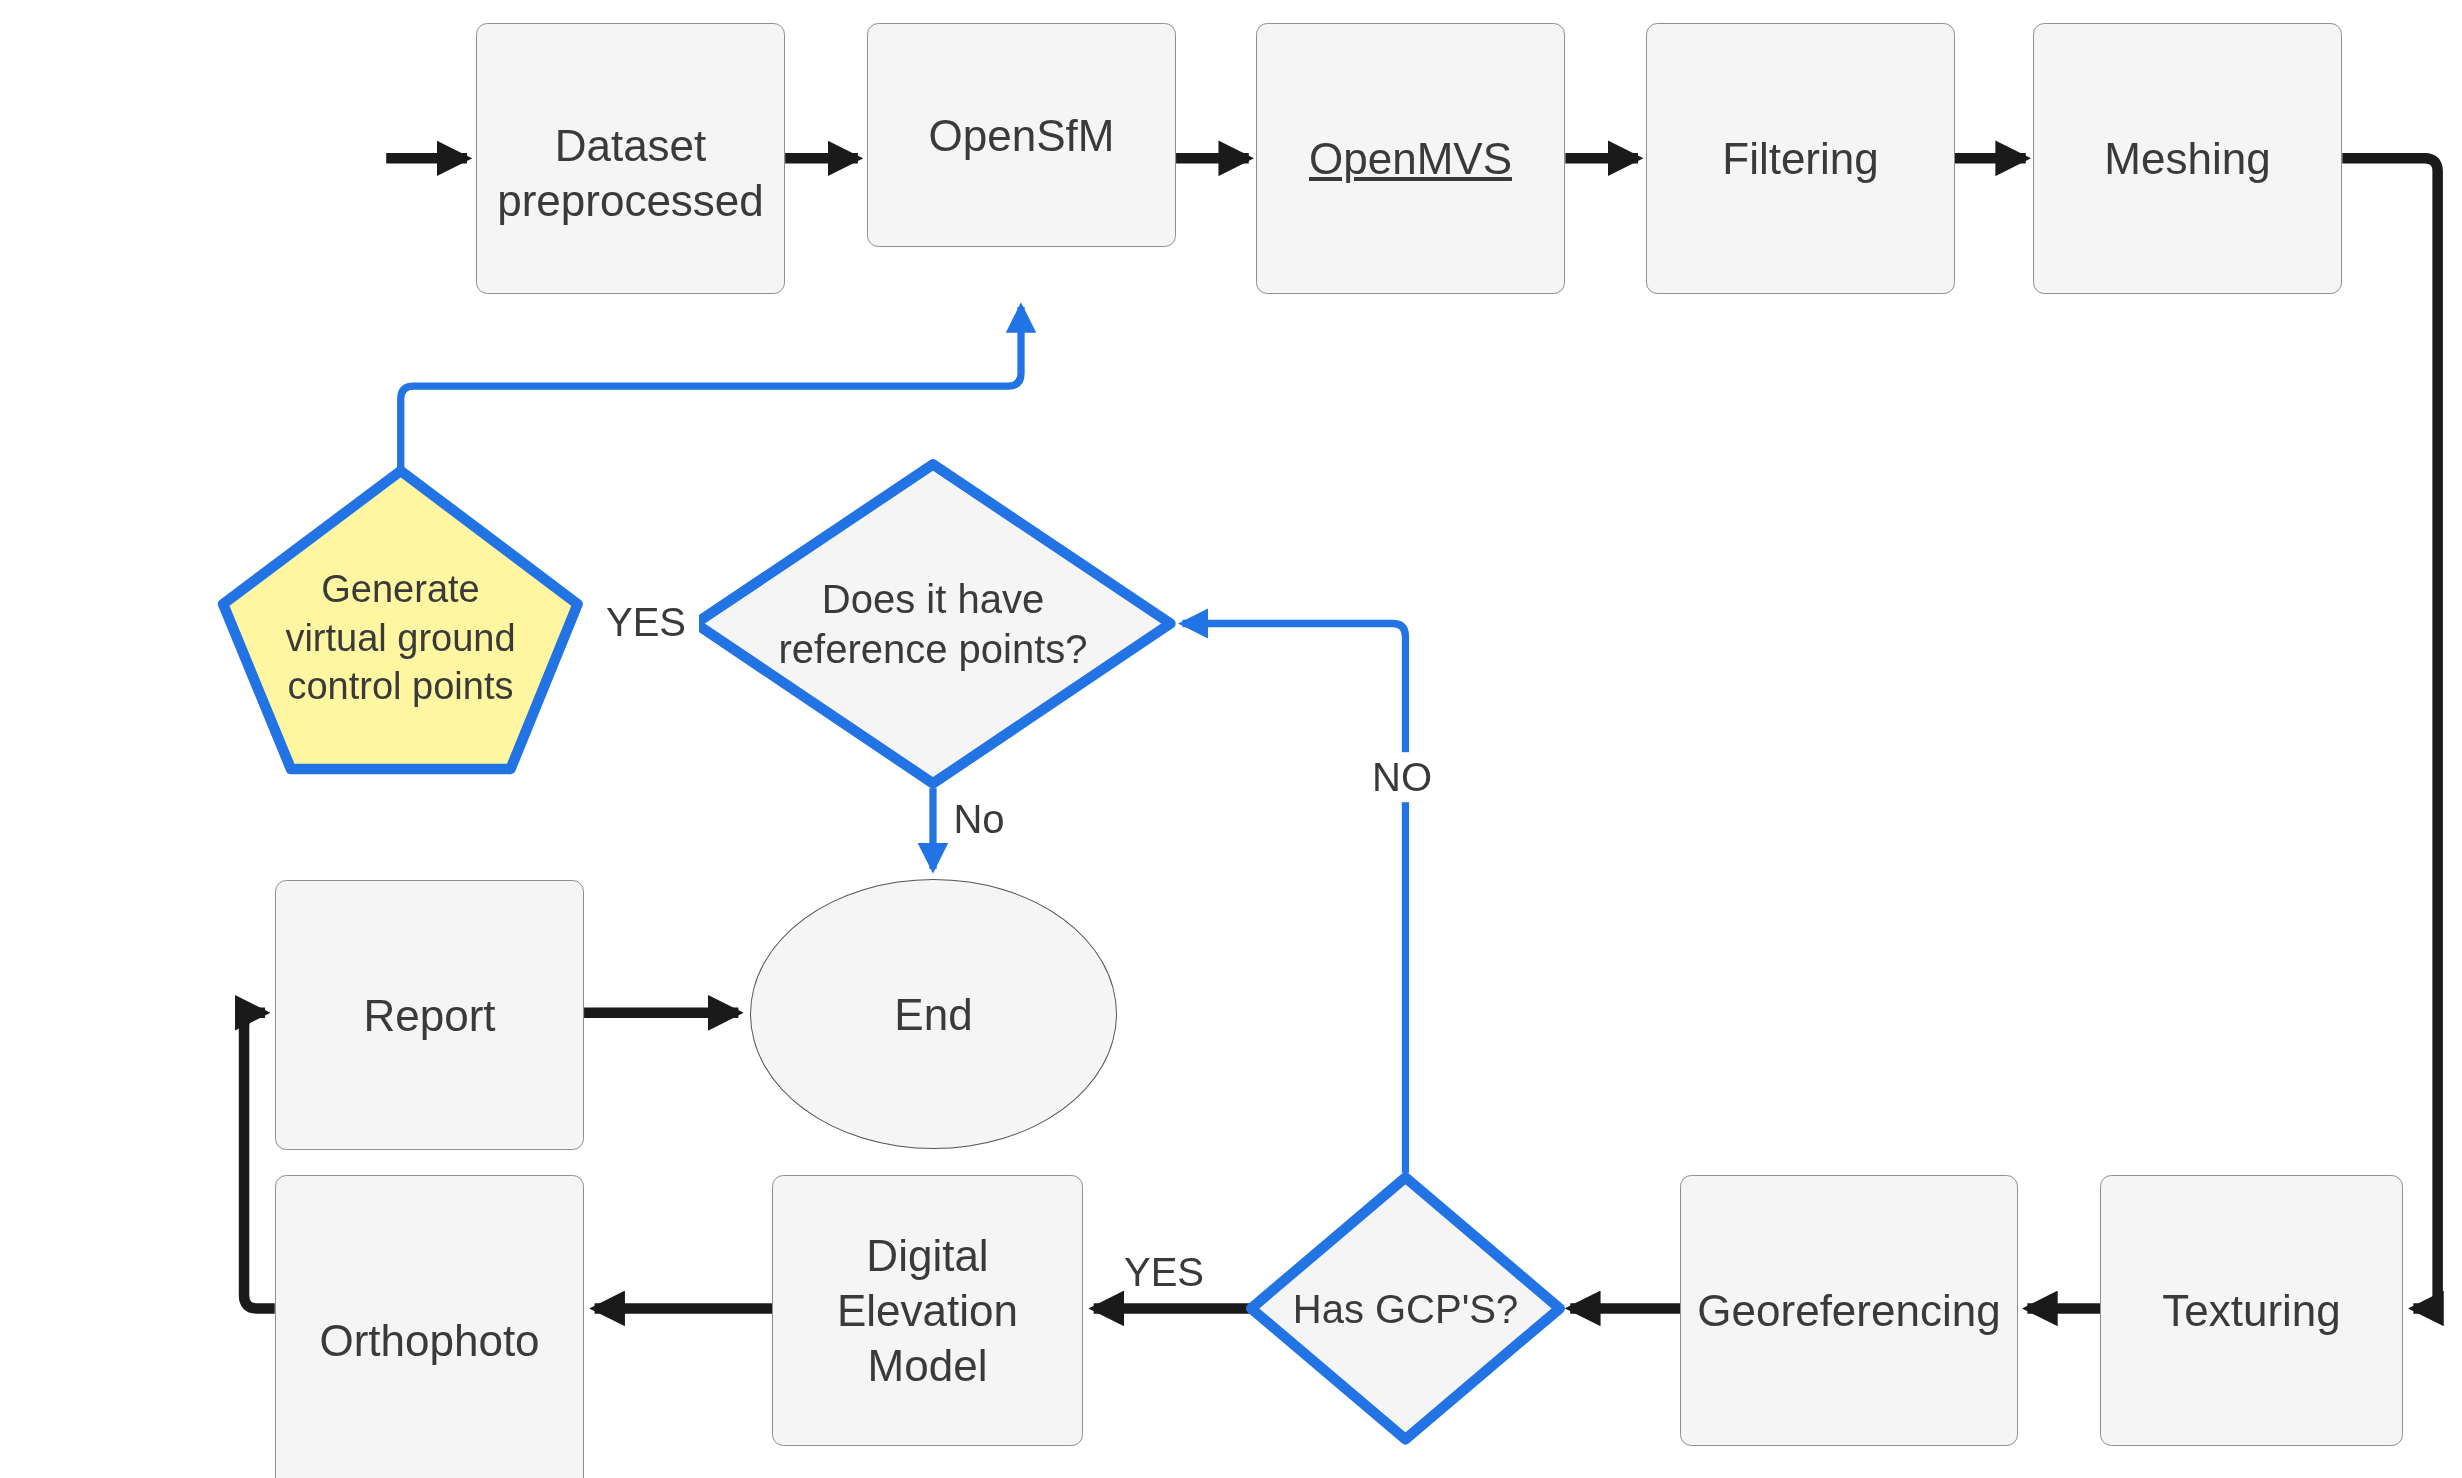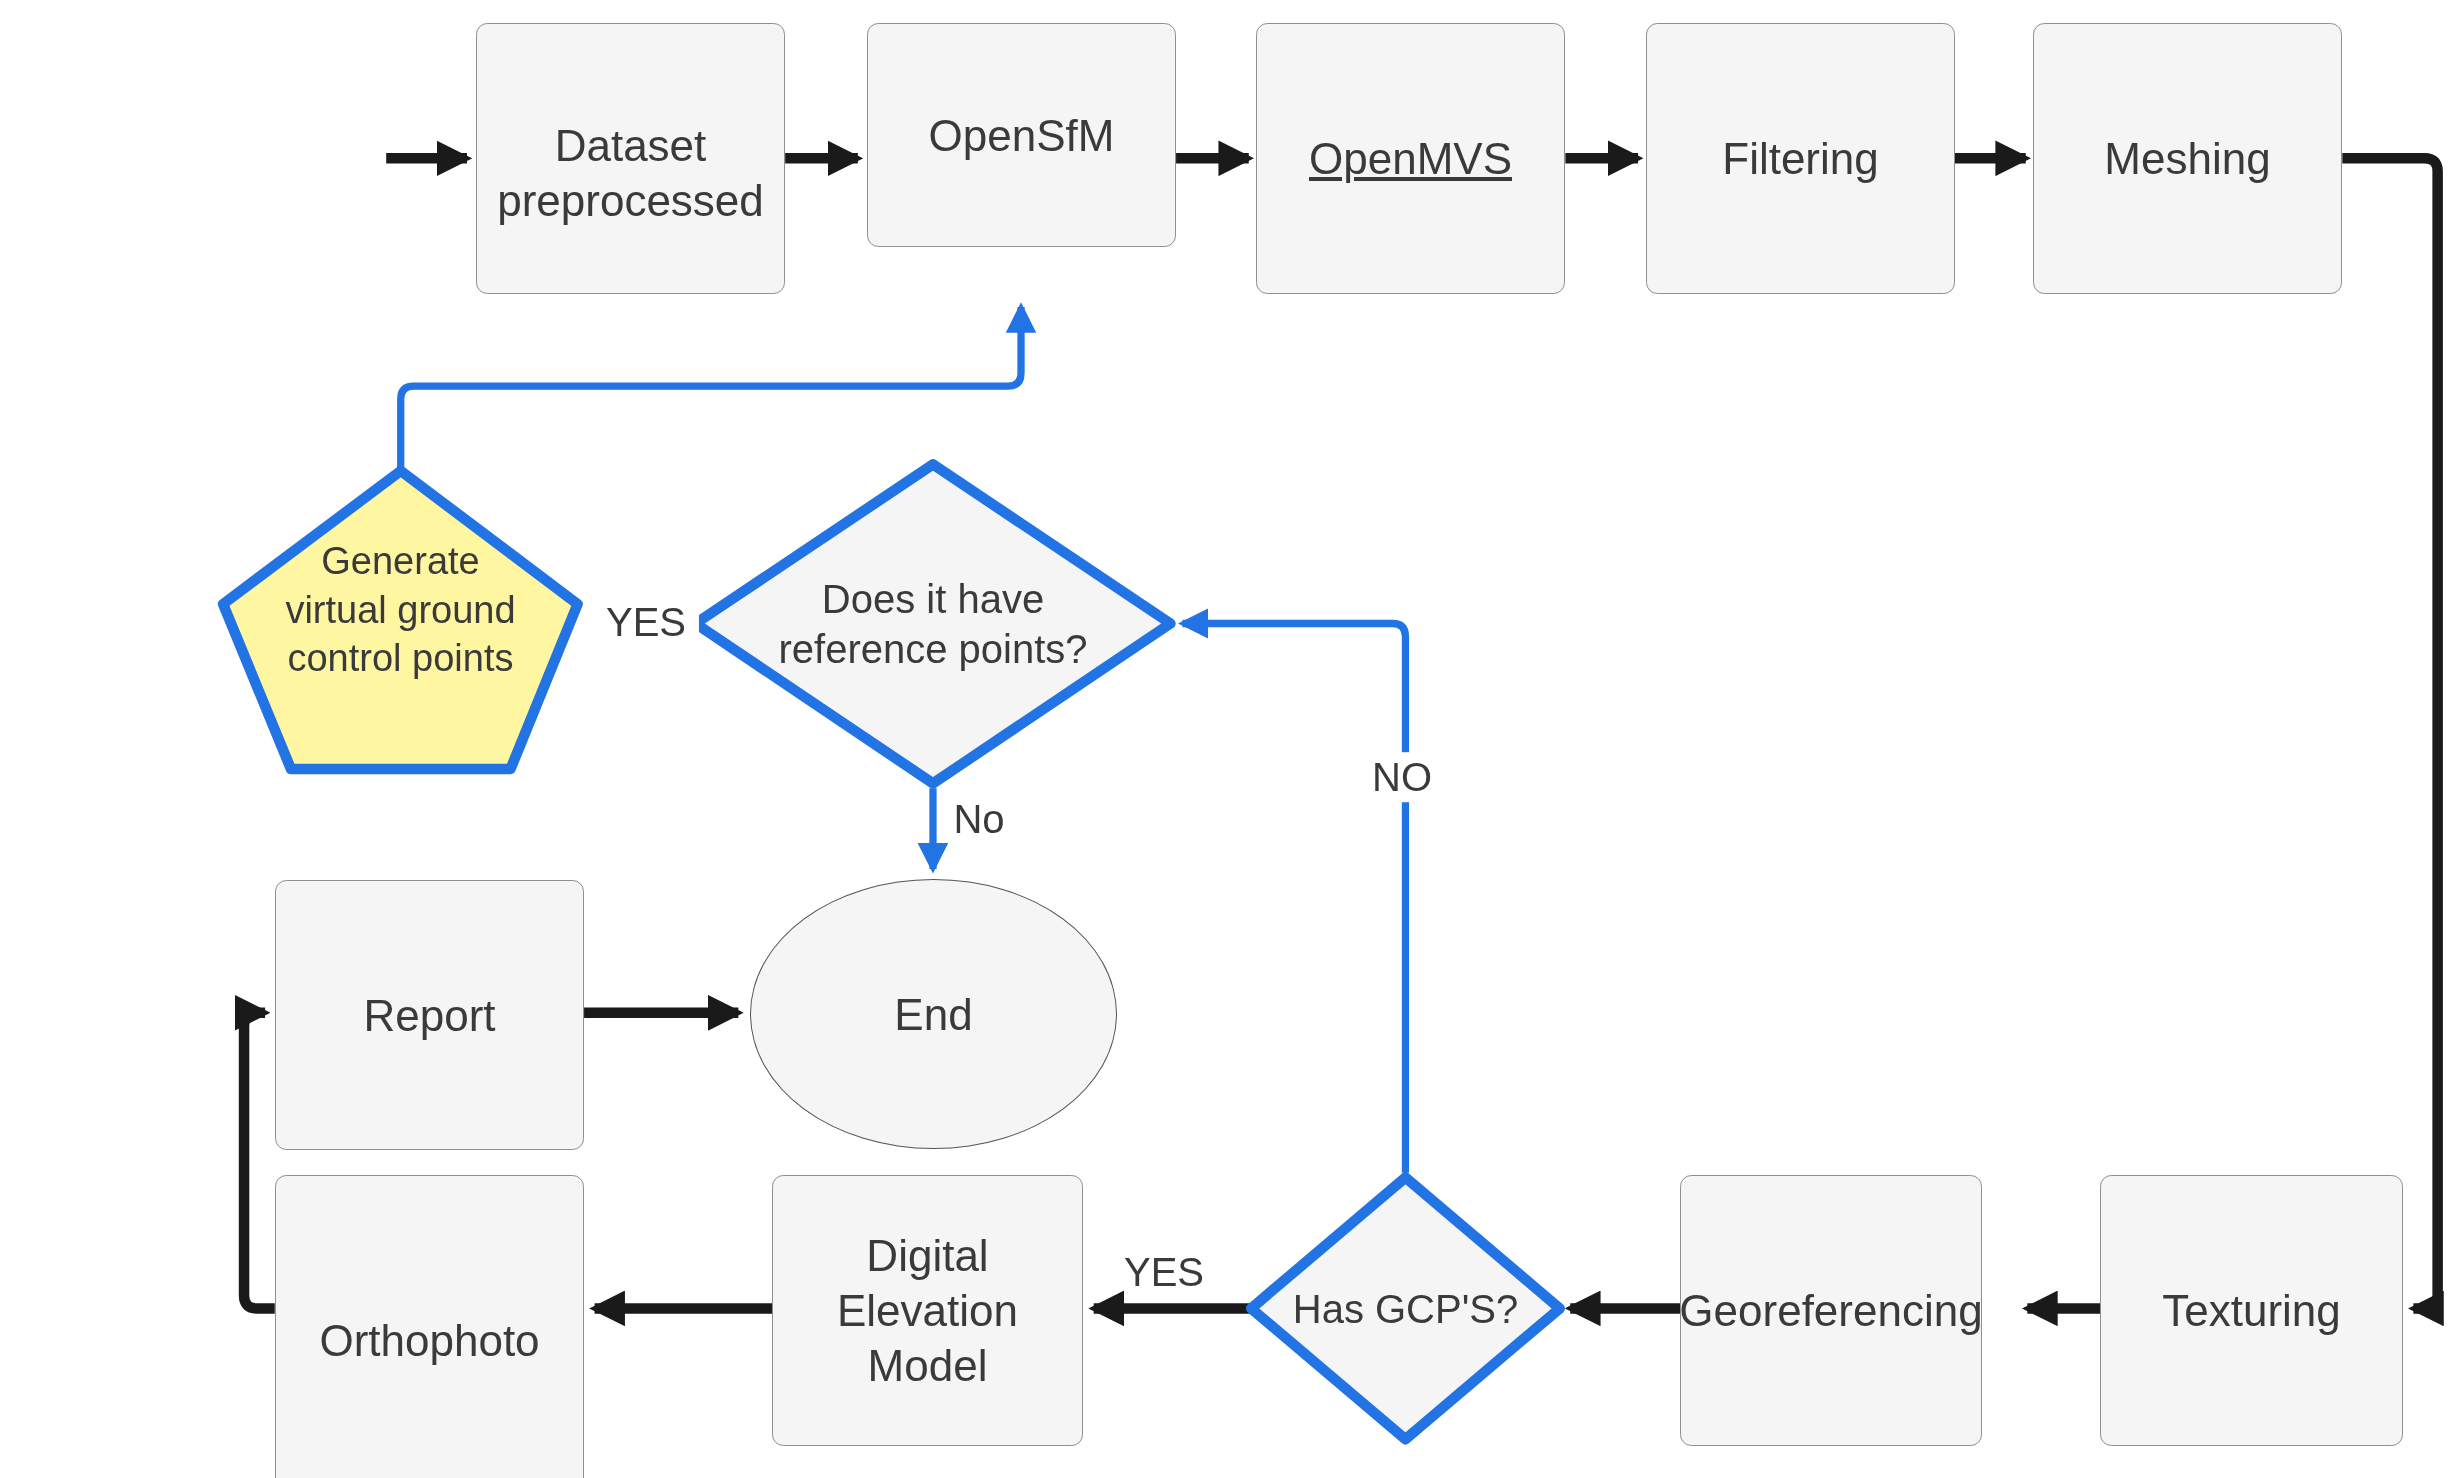--- a/index.html
+++ b/index.html
@@ -114,21 +114,21 @@
   </div>
 
   <div class="node" style="left:2033px;top:23.4px;width:309px;height:271px;">
     <span class="label-text">Meshing</span>
   </div>
 
   <div class="node" style="left:2100px;top:1175px;width:303px;height:271px;">
     <span class="label-text">Texturing</span>
   </div>
 
-  <div class="node" style="left:1680px;top:1175px;width:302px;height:271px;">
+  <div class="node" style="left:1680px;top:1175px;width:338px;height:271px;">
     <span class="label-text nowrap">Georeferencing</span>
   </div>
 
   <div class="node" style="left:772px;top:1175px;width:311px;height:271px;">
     <span class="label-text" style="width:202px;">Digital Elevation Model</span>
   </div>
 
   <div class="node" style="left:275px;top:1175px;width:309px;height:331px;">
     <span class="label-text">Orthophoto</span>
   </div>
@@ -142,21 +142,21 @@
   </div>
 
   <div class="shape-label" style="left:743px;top:543px;width:380px;height:162px;">
     <span class="label-text">Does it have reference points?</span>
   </div>
 
   <div class="shape-label" style="left:1236px;top:1268px;width:339px;height:81px;">
     <span class="label-text nowrap">Has GCP'S?</span>
   </div>
 
-  <div class="shape-label pentagon-text" style="left:267px;top:501px;width:267px;height:218px;justify-content:flex-end;">
+  <div class="shape-label pentagon-text" style="left:267px;top:529px;width:267px;height:218px;justify-content:flex-end;">
     <span class="label-text">Generate virtual ground control points</span>
   </div>
 
   <div class="edge-label masked" style="left:646px;top:622px;">YES</div>
 
   <div class="edge-label" style="left:979px;top:819px;">No</div>
 
   <div class="edge-label masked" style="left:1402px;top:777px;">NO</div>
 
   <div class="edge-label" style="left:1164px;top:1272px;">YES</div>

